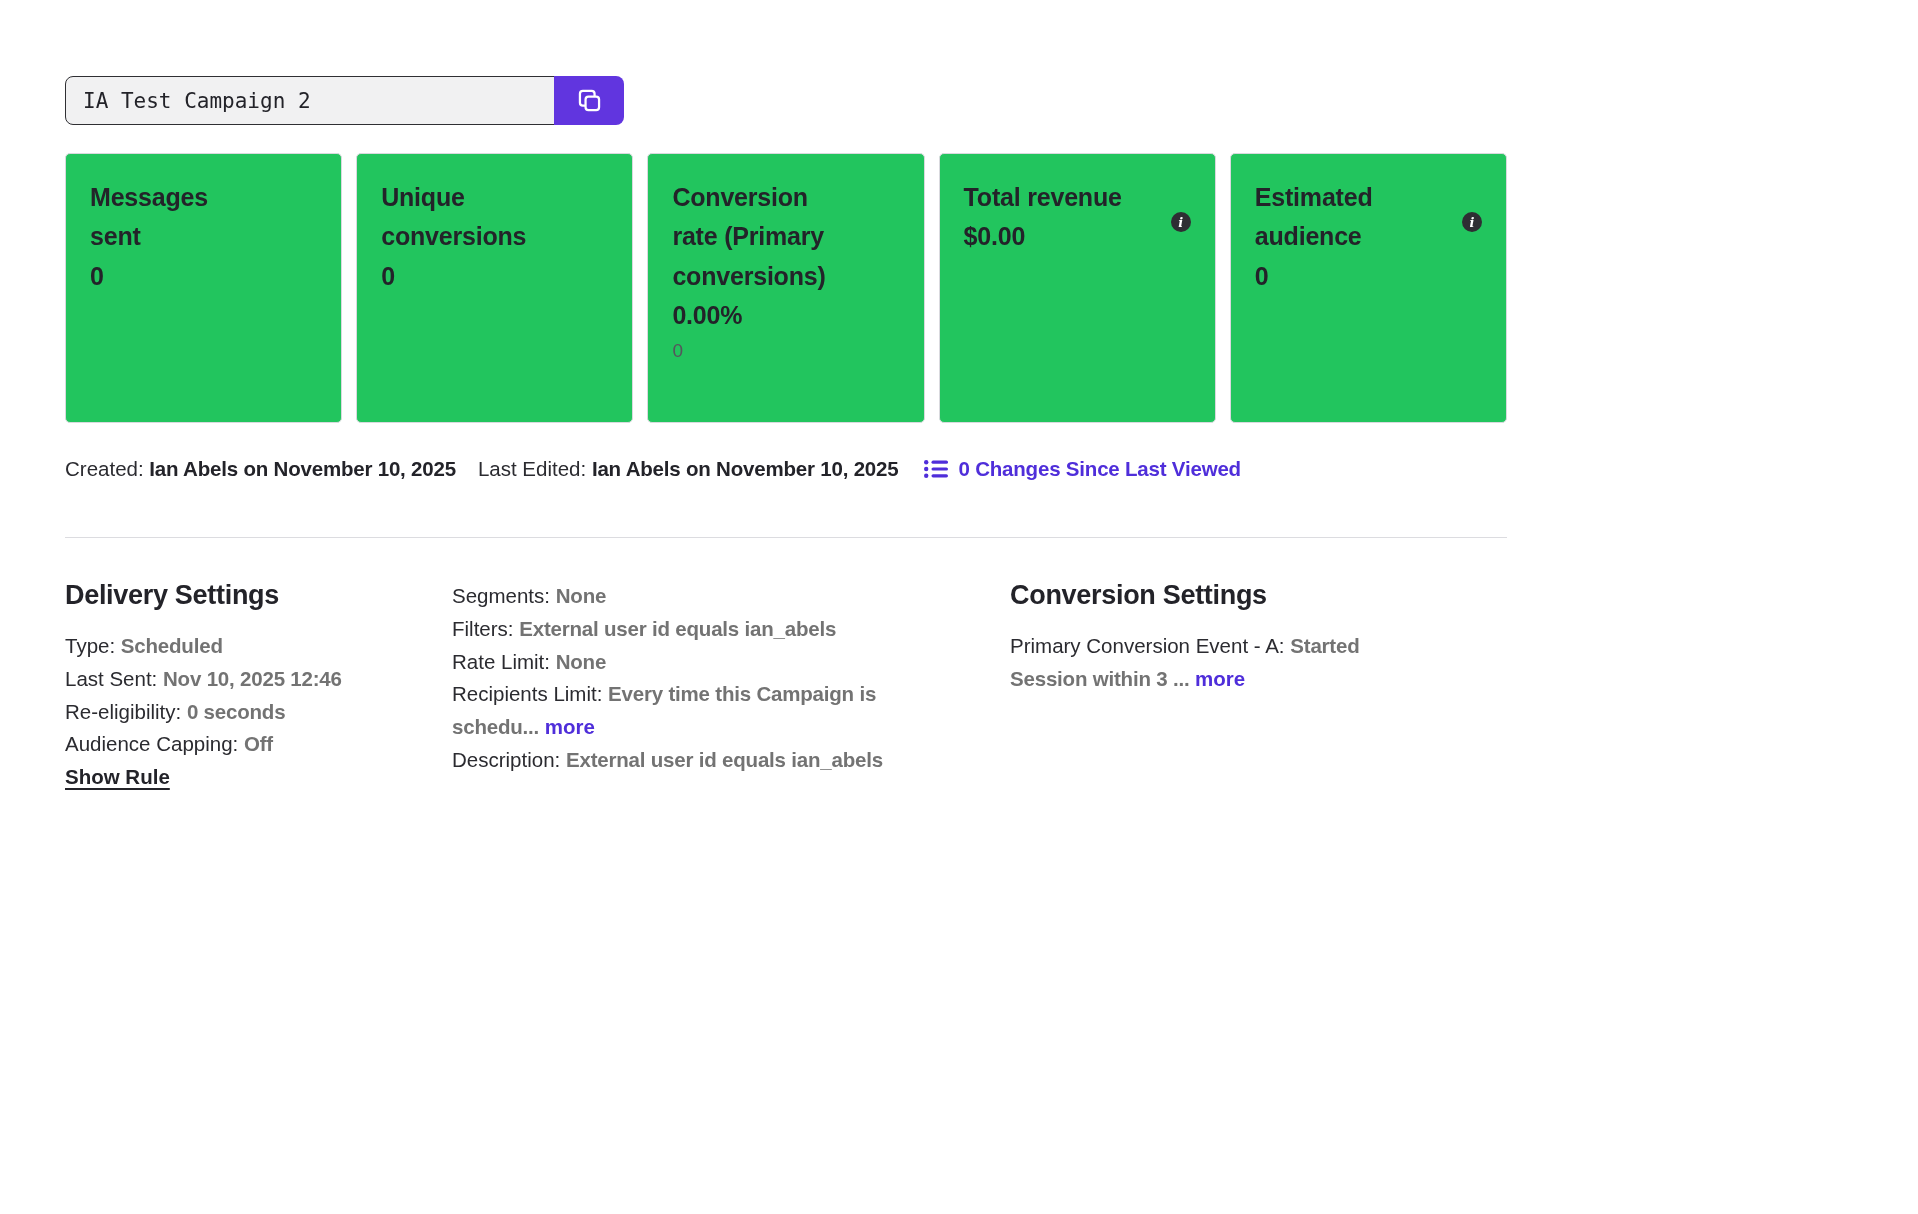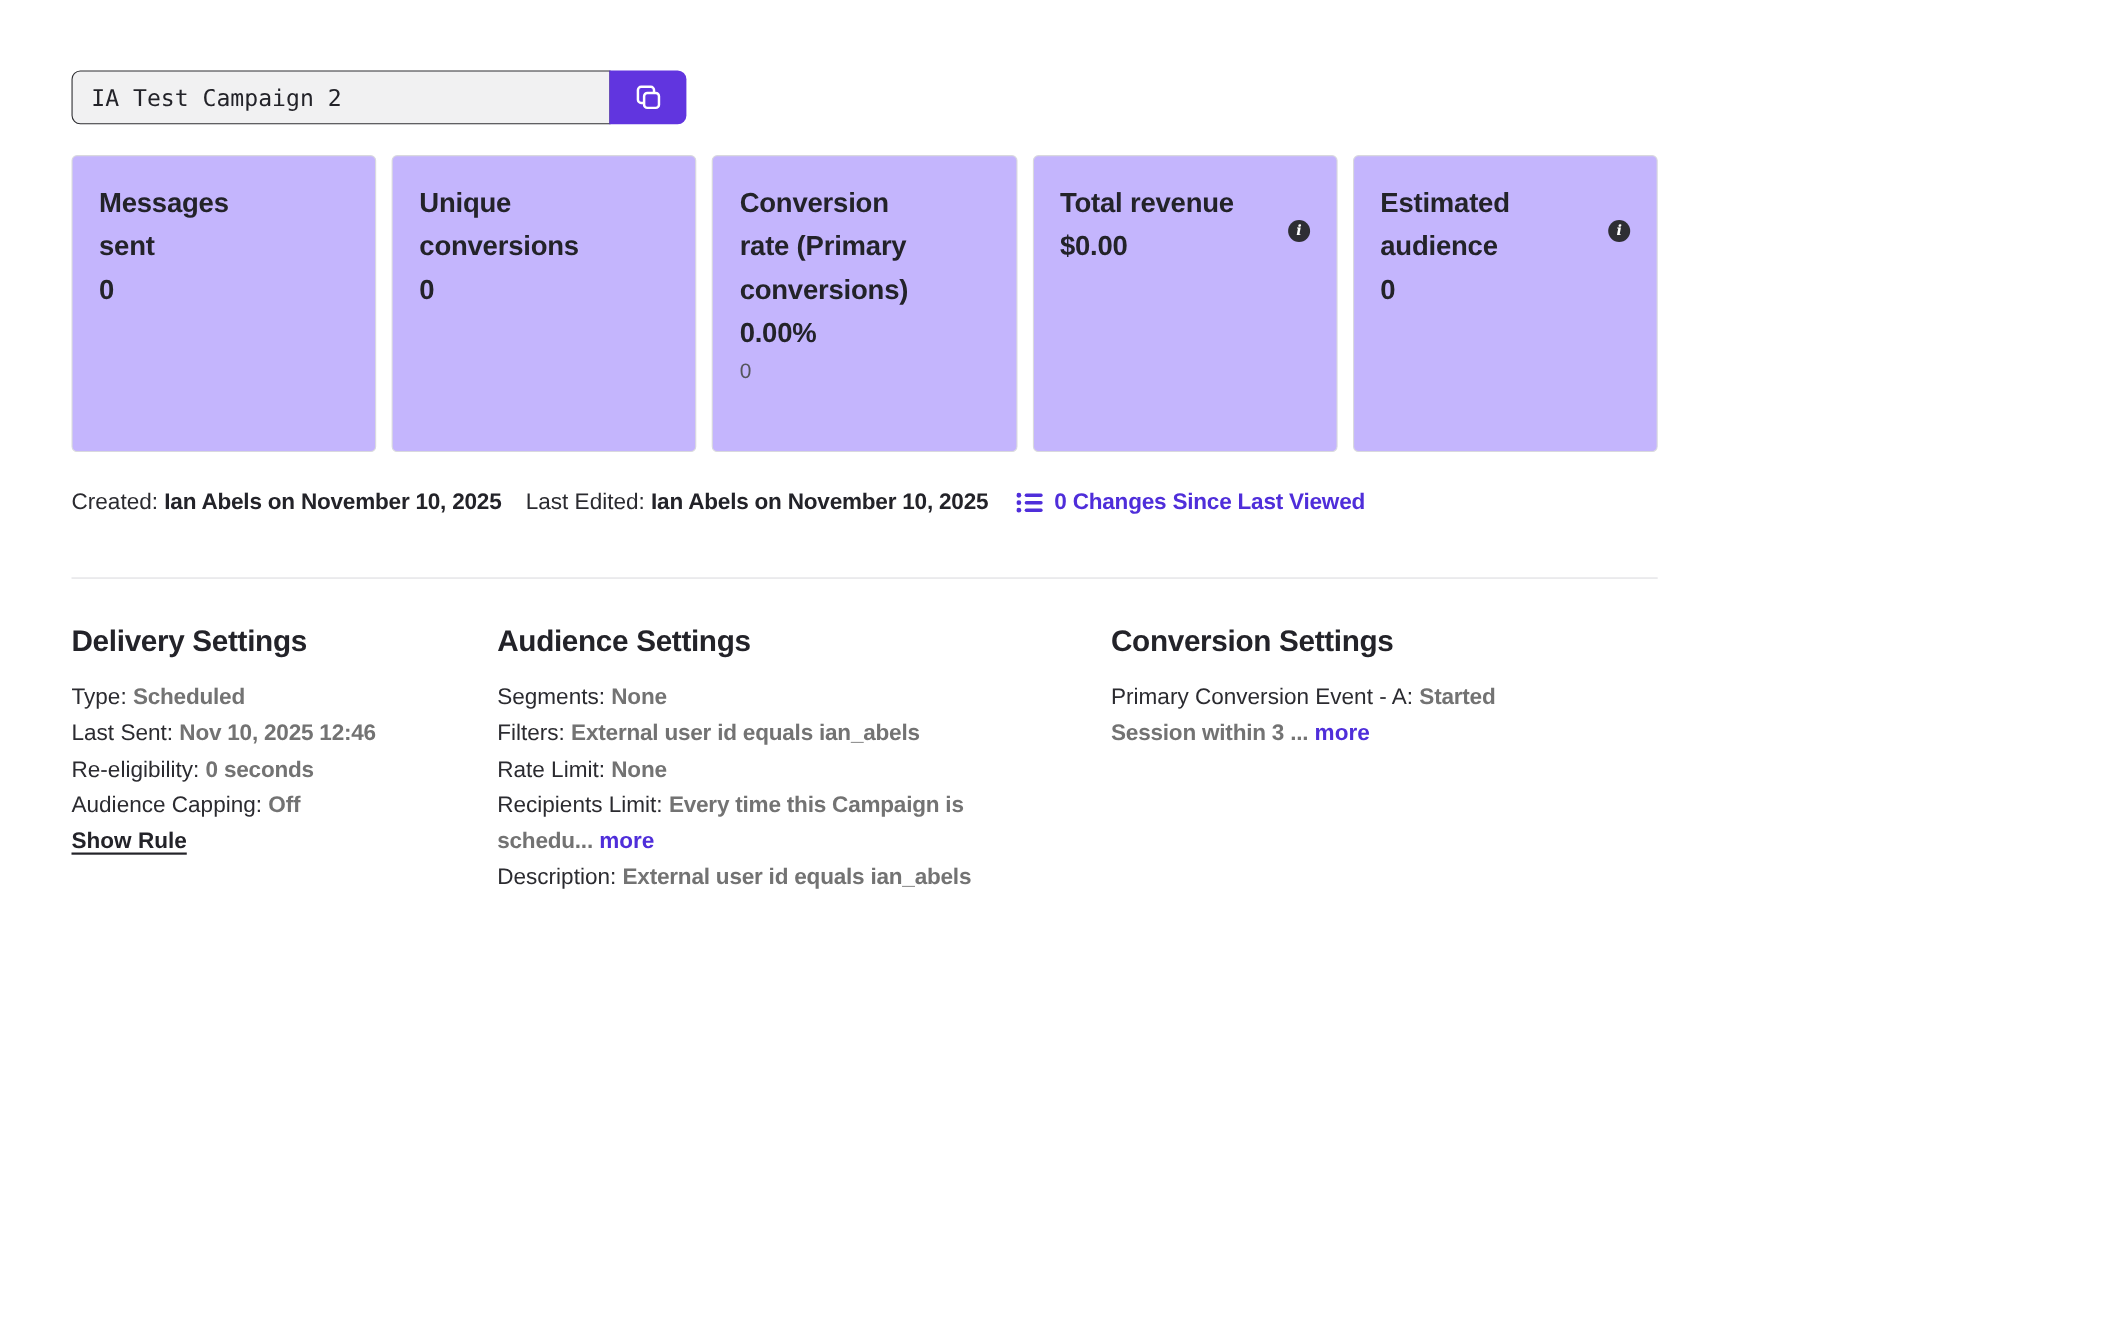--- a/index.html
+++ b/index.html
@@ -3,21 +3,21 @@
 <meta charset="utf-8">
 <style>
   * { margin: 0; padding: 0; box-sizing: border-box; }
   html, body { background: #ffffff; }
   body {
     width: 1918px; height: 1214px;
     font-family: "Liberation Sans", sans-serif;
     color: #232329;
     overflow: hidden;
   }
-  .page { padding: 64px 0 0 65px; width: 1573px; }
+  .page { padding: 64px 0 0 65px; width: 1573px; margin-top: 12px; }
   .content { width: 1442px; }
 
   
   .name-row { display: flex; align-items: stretch; height: 49px; margin-bottom: 28px; }
   .campaign-input {
     width: 490px; height: 49px;
     background: #f1f1f2;
     border: 1px solid #2f2f33;
     border-radius: 8px 0 0 8px;
     font-family: "DejaVu Sans Mono", monospace;
@@ -38,21 +38,21 @@
   
   .stats-row {
     display: grid;
     grid-template-columns: repeat(5, 1fr);
     gap: 14px;
     margin-bottom: 34px;
   }
   .stat-card {
     position: relative;
     height: 270px;
-    background: #c4b5fd;
+    background: #22c55e;
     border: 1px solid #d9d9de;
     border-radius: 5px;
     padding: 24px 24px;
   }
   .stat-title { font-size: 25px; font-weight: bold; line-height: 1.57; max-width: 162px; letter-spacing: -0.2px; }
   .stat-value { font-size: 25px; font-weight: bold; line-height: 1.57; letter-spacing: -0.2px; }
   .stat-sub { font-size: 19px; color: #55555c; line-height: 1.7; }
   .info-icon {
     position: absolute; top: 58px; right: 24px;
     width: 20px; height: 20px; border-radius: 50%;
@@ -175,21 +175,20 @@
         <div class="settings-body">
           <p><span>Type:</span> <b>Scheduled</b></p>
           <p><span>Last Sent:</span> <b>Nov 10, 2025 12:46</b></p>
           <p><span>Re-eligibility:</span> <b>0 seconds</b></p>
           <p><span>Audience Capping:</span> <b>Off</b></p>
           <p><a class="show-rule-link">Show Rule</a></p>
         </div>
       </div>
 
       <div class="col-audience">
-        <div class="settings-heading">Audience Settings</div>
         <div class="settings-body">
           <p><span>Segments:</span> <b>None</b></p>
           <p><span>Filters:</span> <b>External user id equals ian_abels</b></p>
           <p><span>Rate Limit:</span> <b>None</b></p>
           <p><span>Recipients Limit:</span> <b>Every time this Campaign is schedu...</b> <a class="more-link">more</a></p>
           <p><span>Description:</span> <b>External user id equals ian_abels</b></p>
         </div>
       </div>
 
       <div class="col-conversion">

